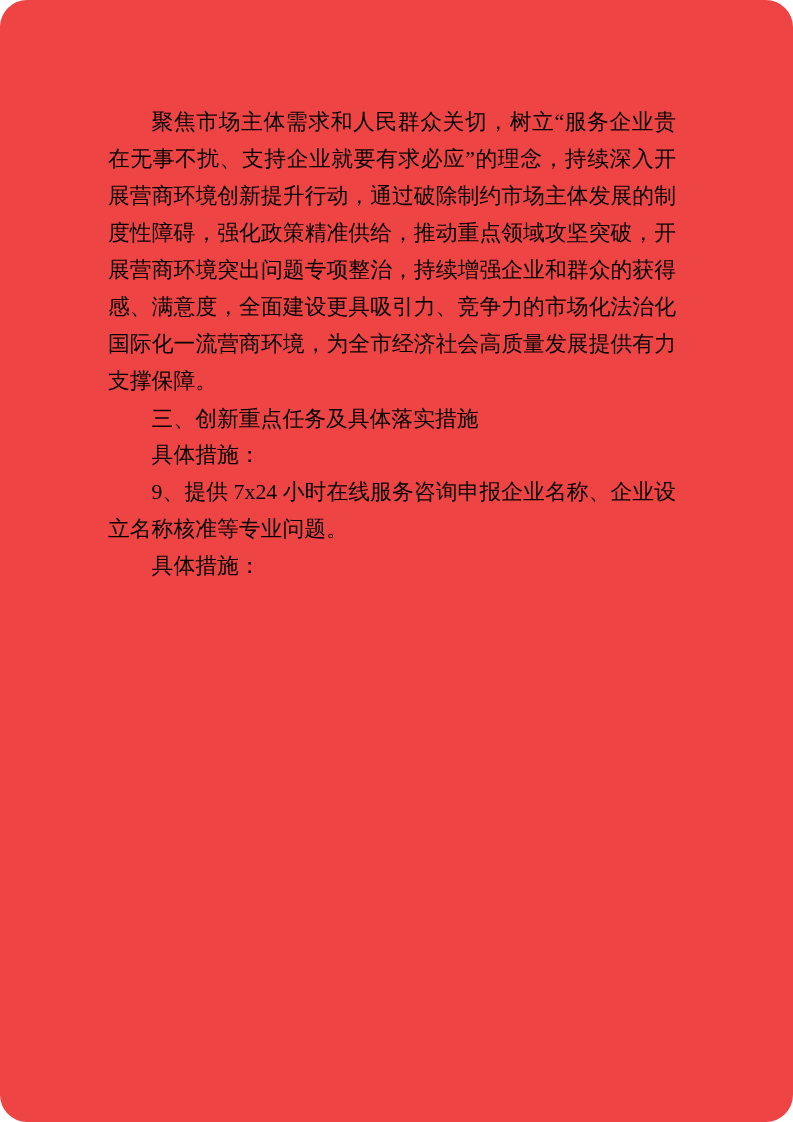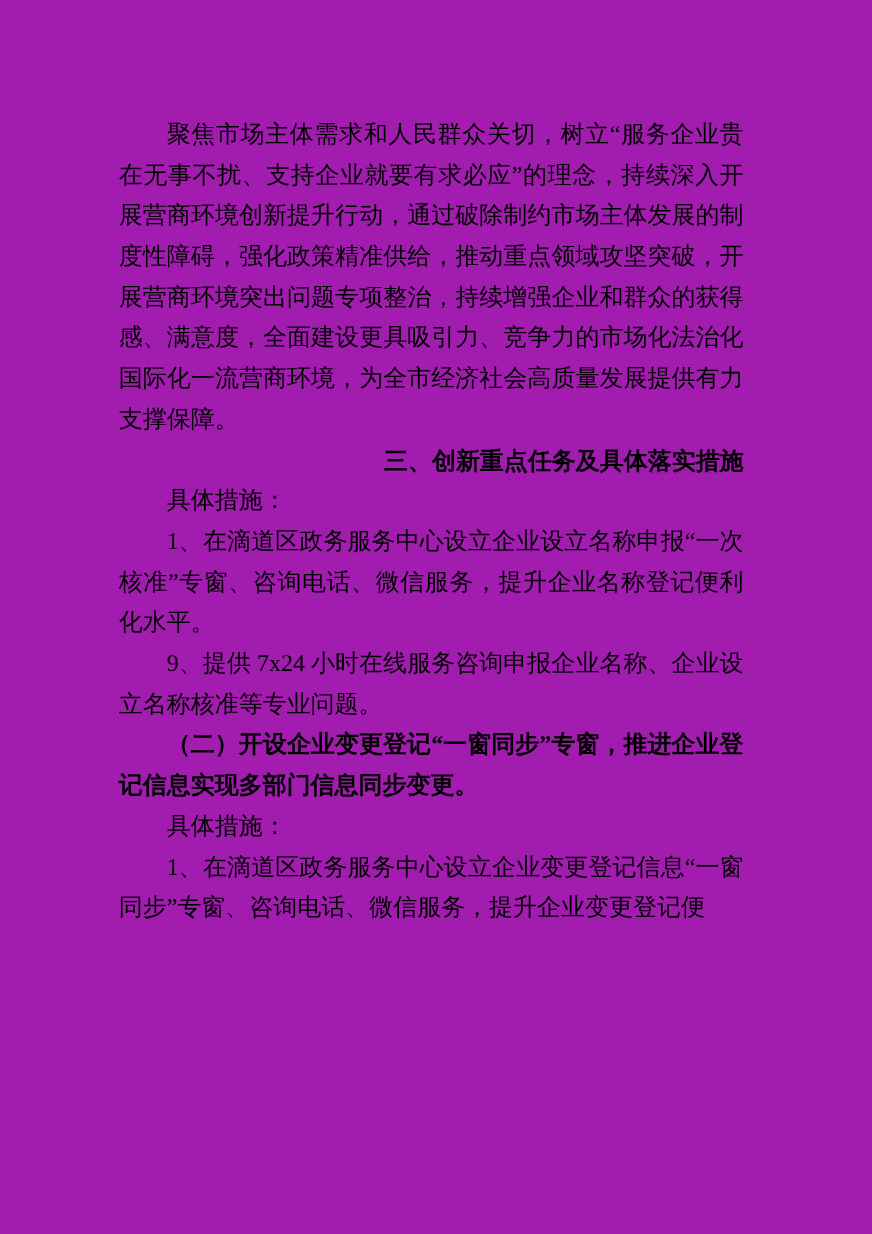--- a/index.html
+++ b/index.html
@@ -4,58 +4,56 @@
 <style>
   html, body {
     margin: 0;
     padding: 0;
     background: #ffffff;
   }
   .page {
     position: relative;
     width: 793px;
     height: 1122px;
-    background: #a21caf;
+    background: #ef4444;
     overflow: hidden;
     color: #000000;
     font-family: "Liberation Serif", "DejaVu Serif", serif;
+    border-radius: 27px;
   }
   .doc-content {
     position: absolute;
     left: 108px;
     top: 104px;
     width: 568px;
   }
   .para {
     margin: 0;
     padding: 0;
     font-size: 21.8px;
     line-height: 37px;
     text-align: justify;
     text-justify: inter-ideograph;
     text-indent: 2em;
     word-break: break-all;
     overflow-wrap: break-word;
   }
   .para.heading {
     font-family: "Liberation Sans", "DejaVu Sans", sans-serif;
-    font-weight: bold;
-    text-align: right;
+    font-weight: normal;
+    text-align: left;
   }
   .para.subheading {
     font-weight: bold;
   }
 </style>
 </head>
 <body>
 
 <div class="page">
   <div class="doc-content">
       <p class="para body">聚焦市场主体需求和人民群众关切，树立“服务企业贵在无事不扰、支持企业就要有求必应”的理念，持续深入开展营商环境创新提升行动，通过破除制约市场主体发展的制度性障碍，强化政策精准供给，推动重点领域攻坚突破，开展营商环境突出问题专项整治，持续增强企业和群众的获得感、满意度，全面建设更具吸引力、竞争力的市场化法治化国际化一流营商环境，为全市经济社会高质量发展提供有力支撑保障。</p>
       <p class="para heading">三、创新重点任务及具体落实措施</p>
       <p class="para body">具体措施：</p>
-      <p class="para body">1、在滴道区政务服务中心设立企业设立名称申报“一次核准”专窗、咨询电话、微信服务，提升企业名称登记便利化水平。</p>
       <p class="para body">9、提供 7x24 小时在线服务咨询申报企业名称、企业设立名称核准等专业问题。</p>
-      <p class="para subheading">（二）开设企业变更登记“一窗同步”专窗，推进企业登记信息实现多部门信息同步变更。</p>
       <p class="para body">具体措施：</p>
-      <p class="para body">1、在滴道区政务服务中心设立企业变更登记信息“一窗同步”专窗、咨询电话、微信服务，提升企业变更登记便</p>
     </div>
 </div>
 
 </body></html>

